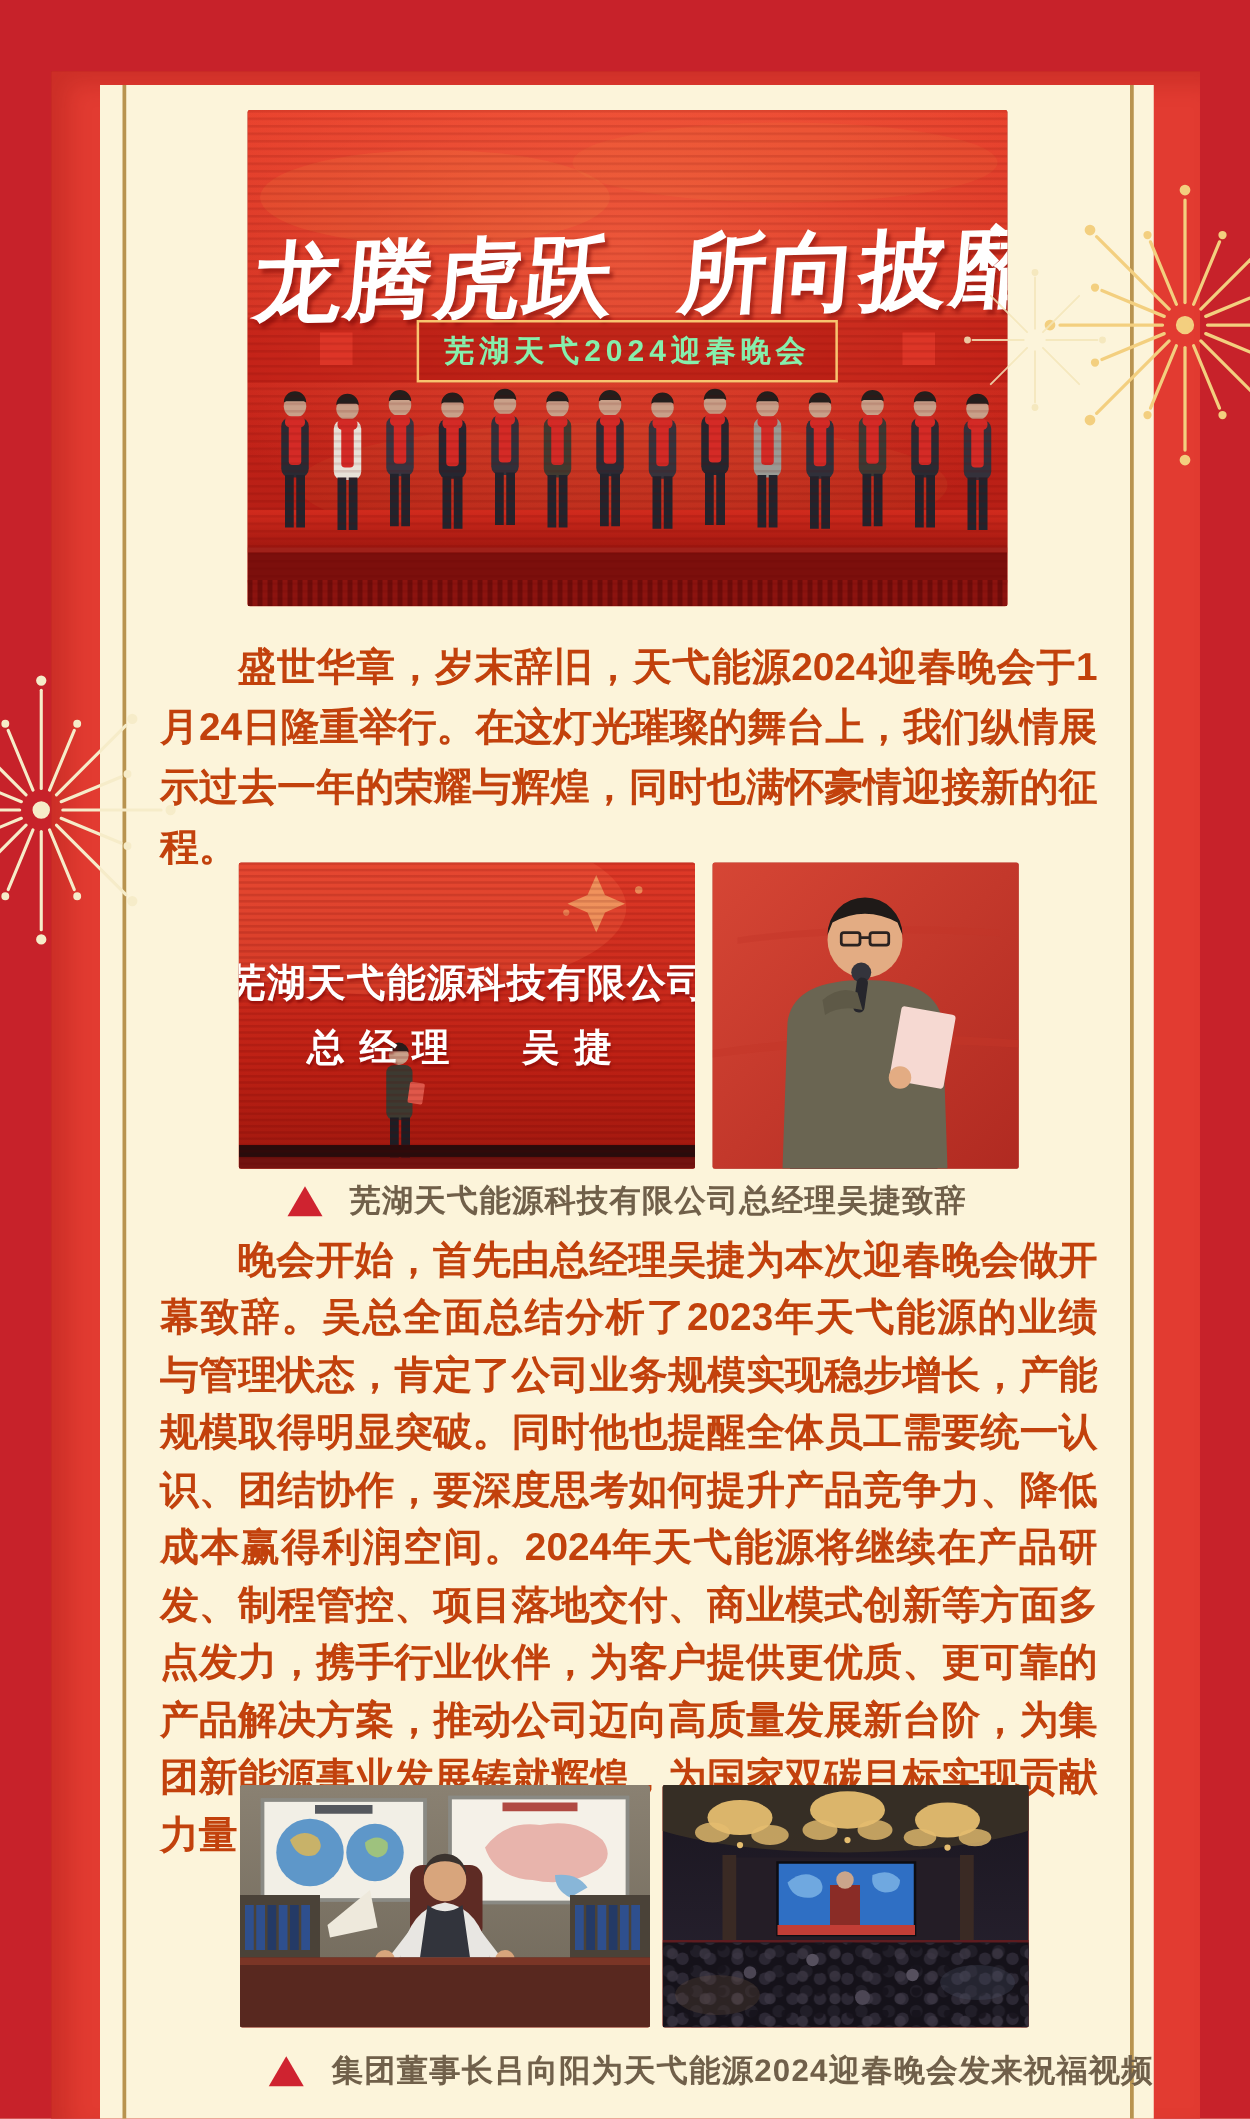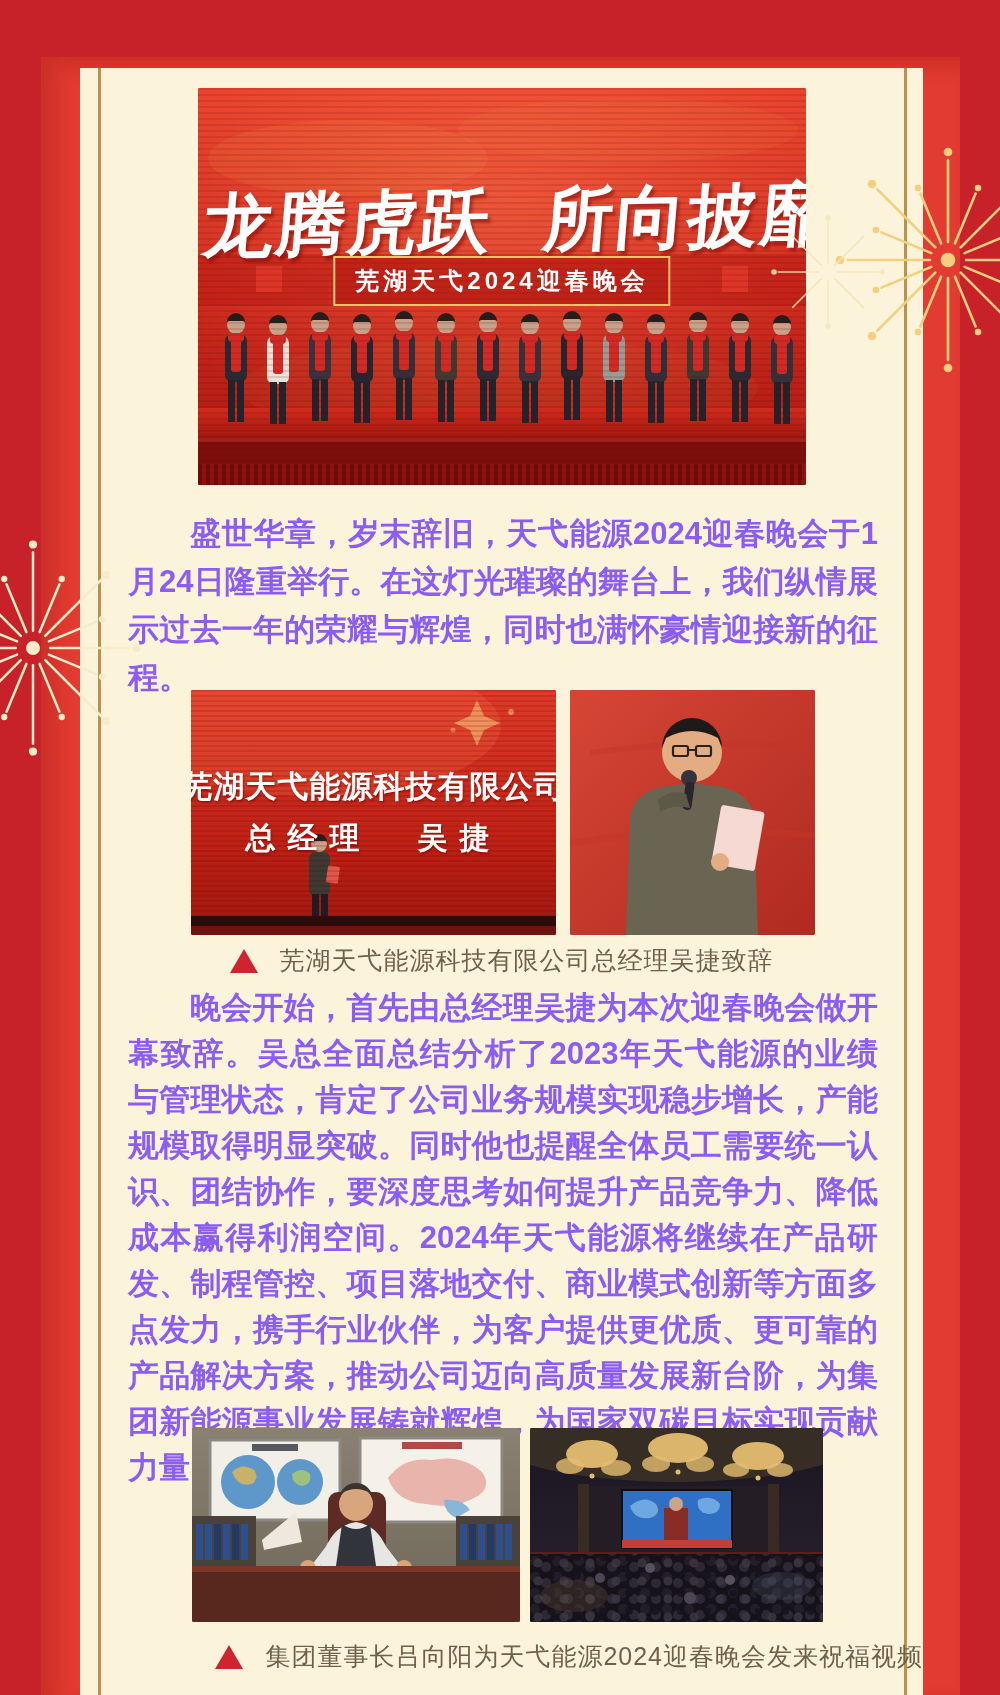--- a/index.html
+++ b/index.html
@@ -33,27 +33,27 @@
     font-size:70px; font-weight:800; color:#ffffff;
     letter-spacing:2px; word-spacing:30px;
     transform:skewX(-6deg) rotate(-1.2deg);
     text-shadow:3px 4px 3px rgba(110,0,0,.45);
   }
   .banner-box {
     top:168px; left:50%; transform:translateX(-50%);
     white-space:nowrap; padding:7px 20px;
     border:2px solid rgba(255,214,122,.9);
     background:rgba(170,18,12,.35);
-    color:#ffffff; font-size:24px; font-weight:700; letter-spacing:4px;
+    color:#86efac; font-size:24px; font-weight:700; letter-spacing:4px;
   }
 
   
   .para {
     position:absolute; left:48px; width:750px;
-    color:#8b5cf6; font-size:31px; font-weight:600;
+    color:#c2410c; font-size:31px; font-weight:600;
     text-align:justify; text-indent:2em;
   }
   .para-1 { top:442px; line-height:48px; }
   .para-2 { top:917px; line-height:46px; }
 
   
   .photo-screen { left:111px; top:622px; width:365px; height:245px; }
   .screen-company {
     top:76px; left:50%; transform:translateX(-50%); white-space:nowrap;
     font-size:31px; font-weight:800; color:#ffffff; letter-spacing:1px;
@@ -72,21 +72,21 @@
     position:absolute; left:0; width:843px;
     display:flex; justify-content:center; align-items:center; gap:22px;
   }
   .caption-1 { top:876px; }
   .caption-2 { top:1572px;justify-content:flex-end; }
   .tri {
     width:0; height:0;
     border-left:14px solid transparent; border-right:14px solid transparent;
     border-bottom:24px solid #cf2330;
   }
-  .caption-text { font-size:25px; font-weight:400; color:#70604a; letter-spacing:1px; }
+  .caption-text { font-size:25px; font-weight:700; color:#70604a; letter-spacing:1px; }
 
   
   .photo-chairman { left:112px; top:1360px; width:328px; height:194px; }
   .photo-audience { left:450px; top:1360px; width:293px; height:194px; }
 
   
   .fw { position:absolute; pointer-events:none; }
   .fw svg { display:block; }
   .fw-topright { left:828px; top:140px; color:#f3cf7f; }
   .fw-topright-soft { left:768px; top:212px; color:#f4e6ba; opacity:.85; }

